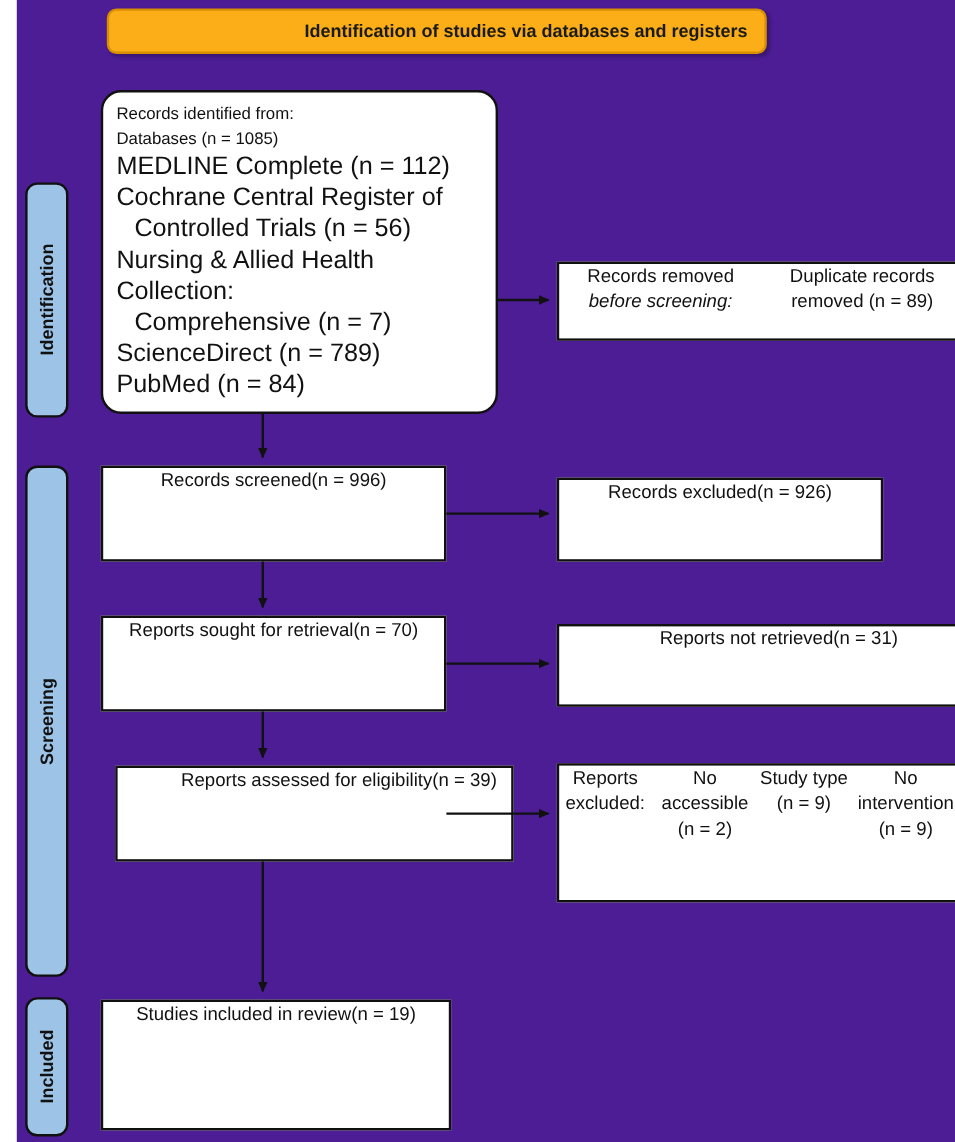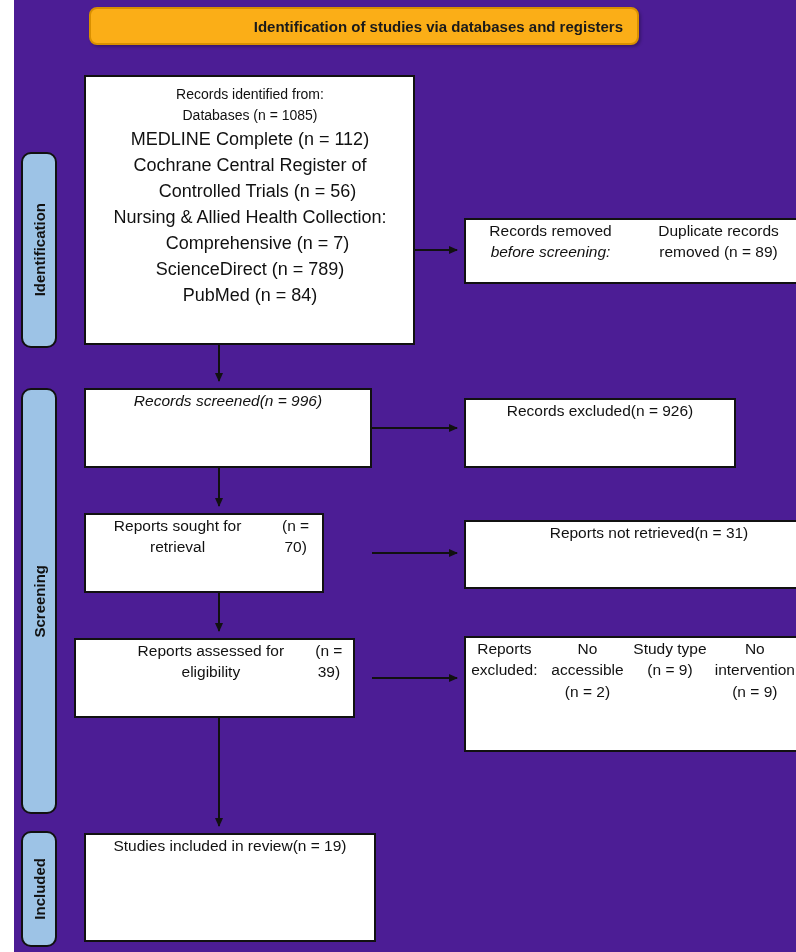--- a/index.html
+++ b/index.html
@@ -69,32 +69,33 @@
     display: flex;
     flex-direction: row;
     justify-content: center;
     text-align: center;
     font-size: 15.5px;
     line-height: 1.38;
   }
   .box-identified {
     left: 70px; top: 75px; width: 331px; height: 270px;
     padding: 7px 10px 0 11px;
-    text-align: center;
+    text-align: left;
+    border-radius: 17px;
   }
   .box-identified .line.sm { font-size: 14px; line-height: 21px; }
-  .box-identified .line.lg { font-size: 18px; line-height: 26px; }
+  .box-identified .line.lg { font-size: 21px; line-height: 26px; }
   .box-identified .line.indent { padding-left: 15px; }
 
   .box-removed        { left: 450px; top: 218px; width: 340px; height: 66px; }
-  .box-screened       { left: 70px;  top: 388px; width: 288px; height: 80px; font-style: italic; }
+  .box-screened       { left: 70px;  top: 388px; width: 288px; height: 80px; }
   .box-excluded       { left: 450px; top: 398px; width: 272px; height: 70px; }
-  .box-sought         { left: 70px;  top: 513px; width: 240px; height: 80px; }
+  .box-sought         { left: 70px;  top: 513px; width: 288px; height: 80px; }
   .box-not-retrieved  { left: 450px; top: 520px; width: 340px; height: 69px; padding-left: 30px; }
-  .box-assessed       { left: 60px;  top: 638px; width: 281px; height: 80px; padding-left: 41px; }
+  .box-assessed       { left: 82px;  top: 638px; width: 332px; height: 80px; padding-left: 41px; }
   .box-reports-excl   { left: 450px; top: 636px; width: 340px; height: 116px; }
   .box-included       { left: 70px;  top: 833px; width: 292px; height: 109px; }
 
   .italic { font-style: italic; }
 
   
   svg.arrows {
     position: absolute;
     left: 0; top: 0;
     width: 796px; height: 952px;

